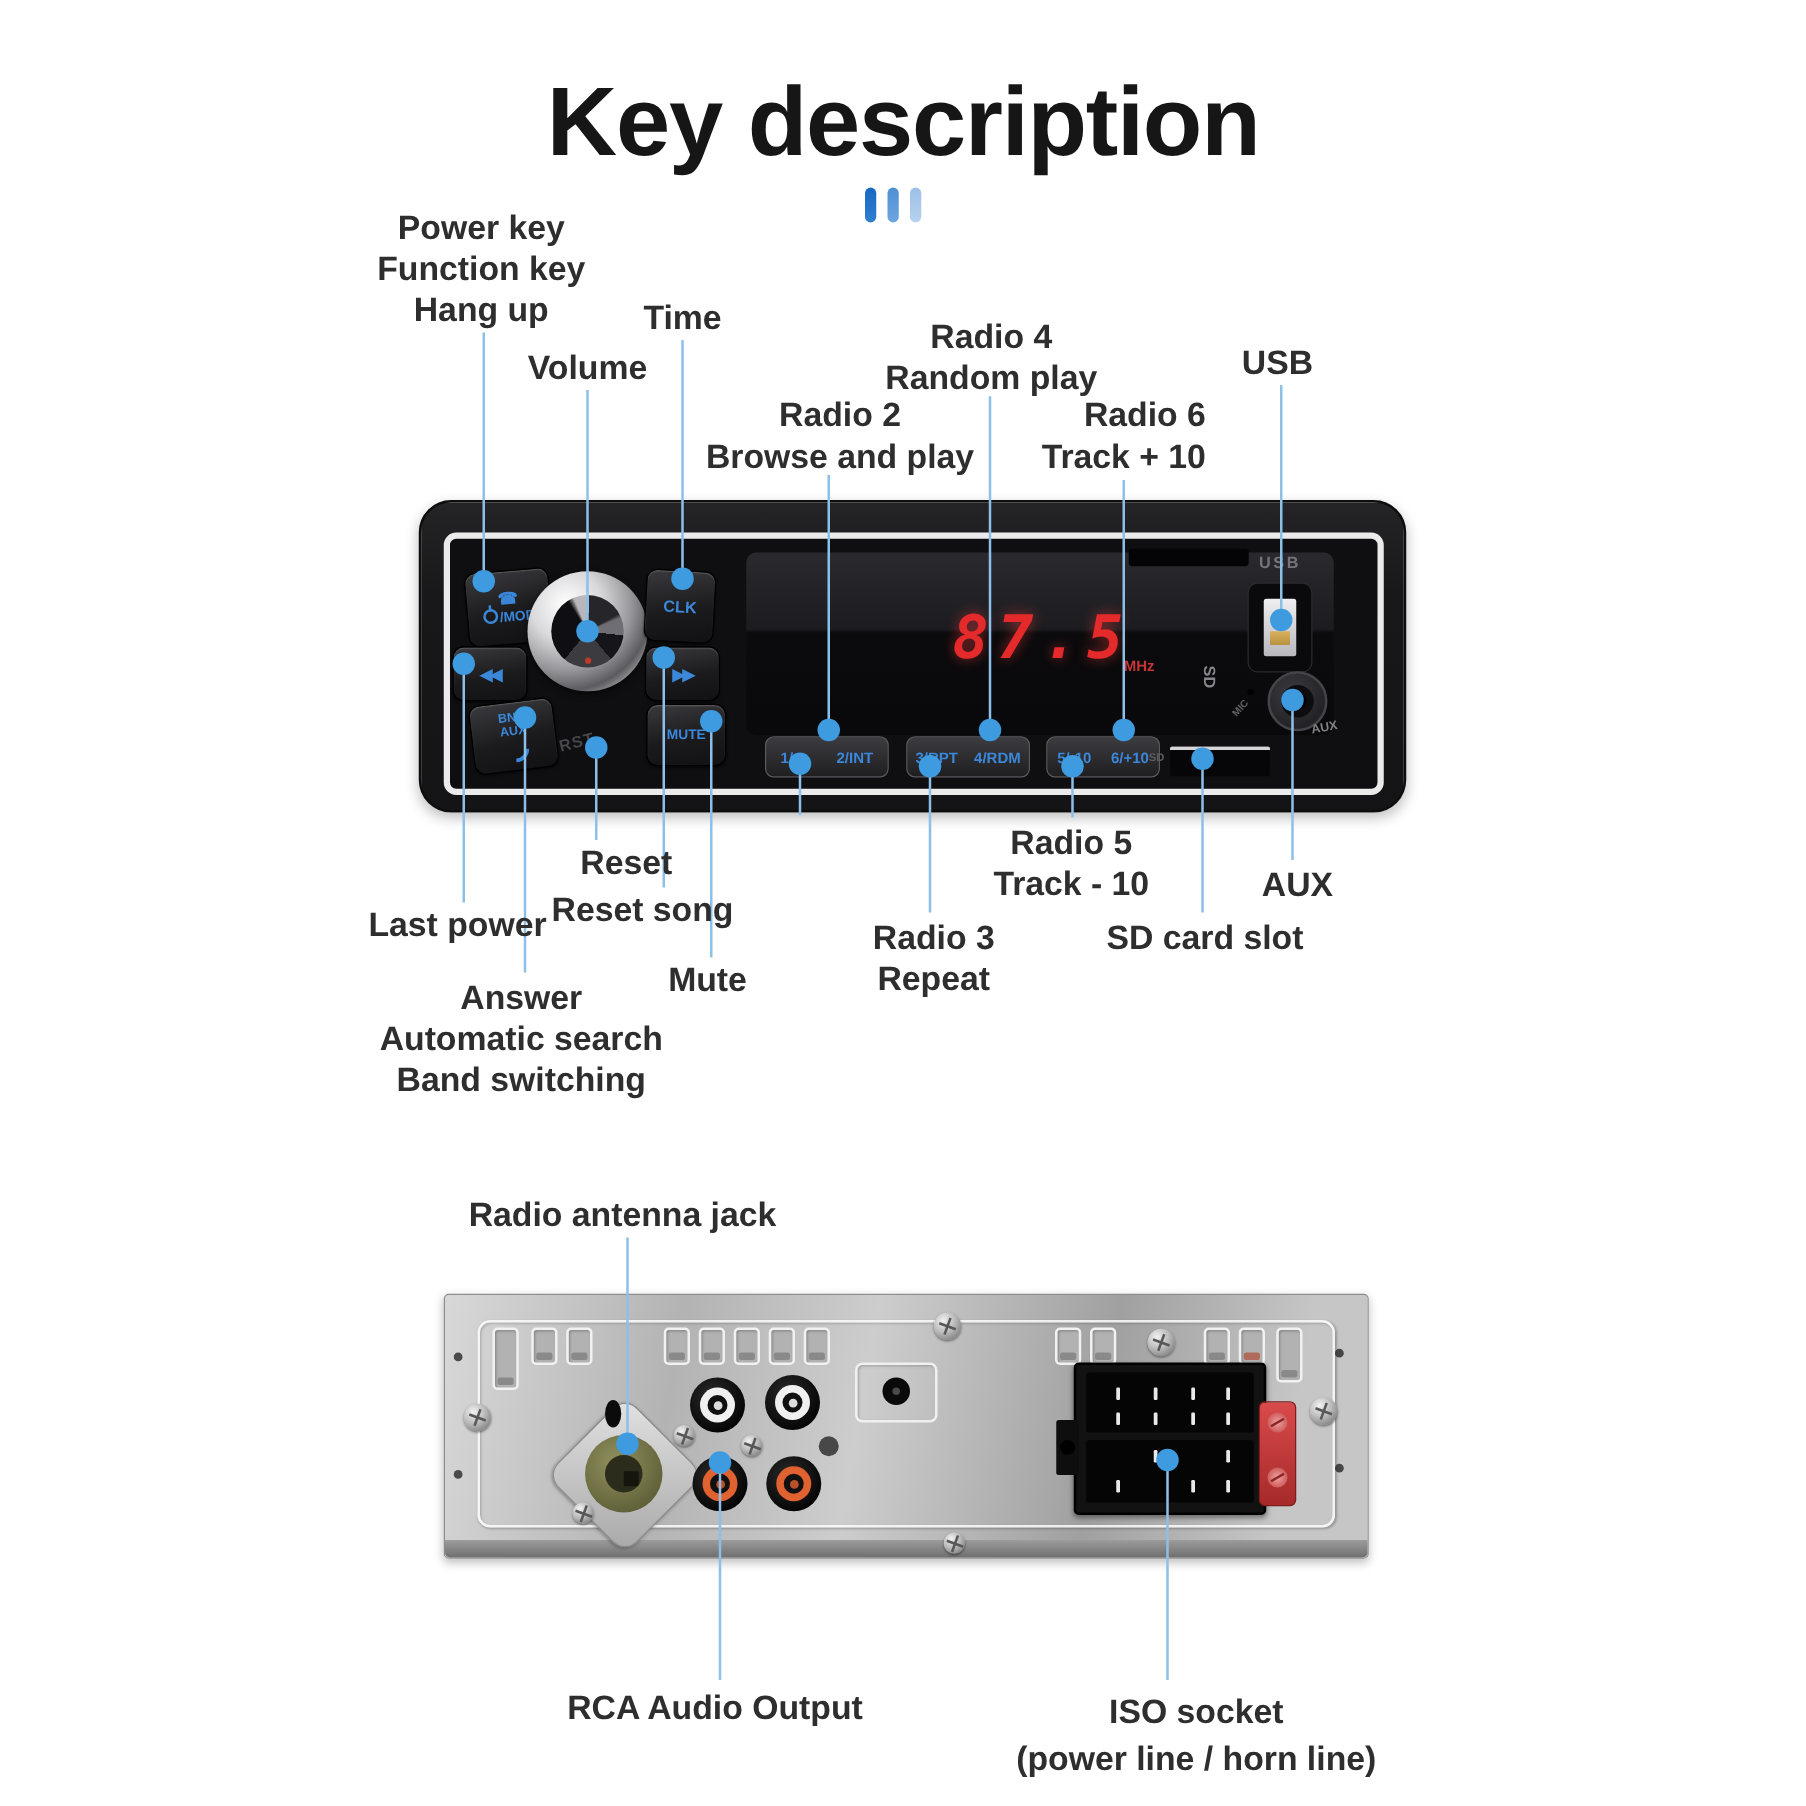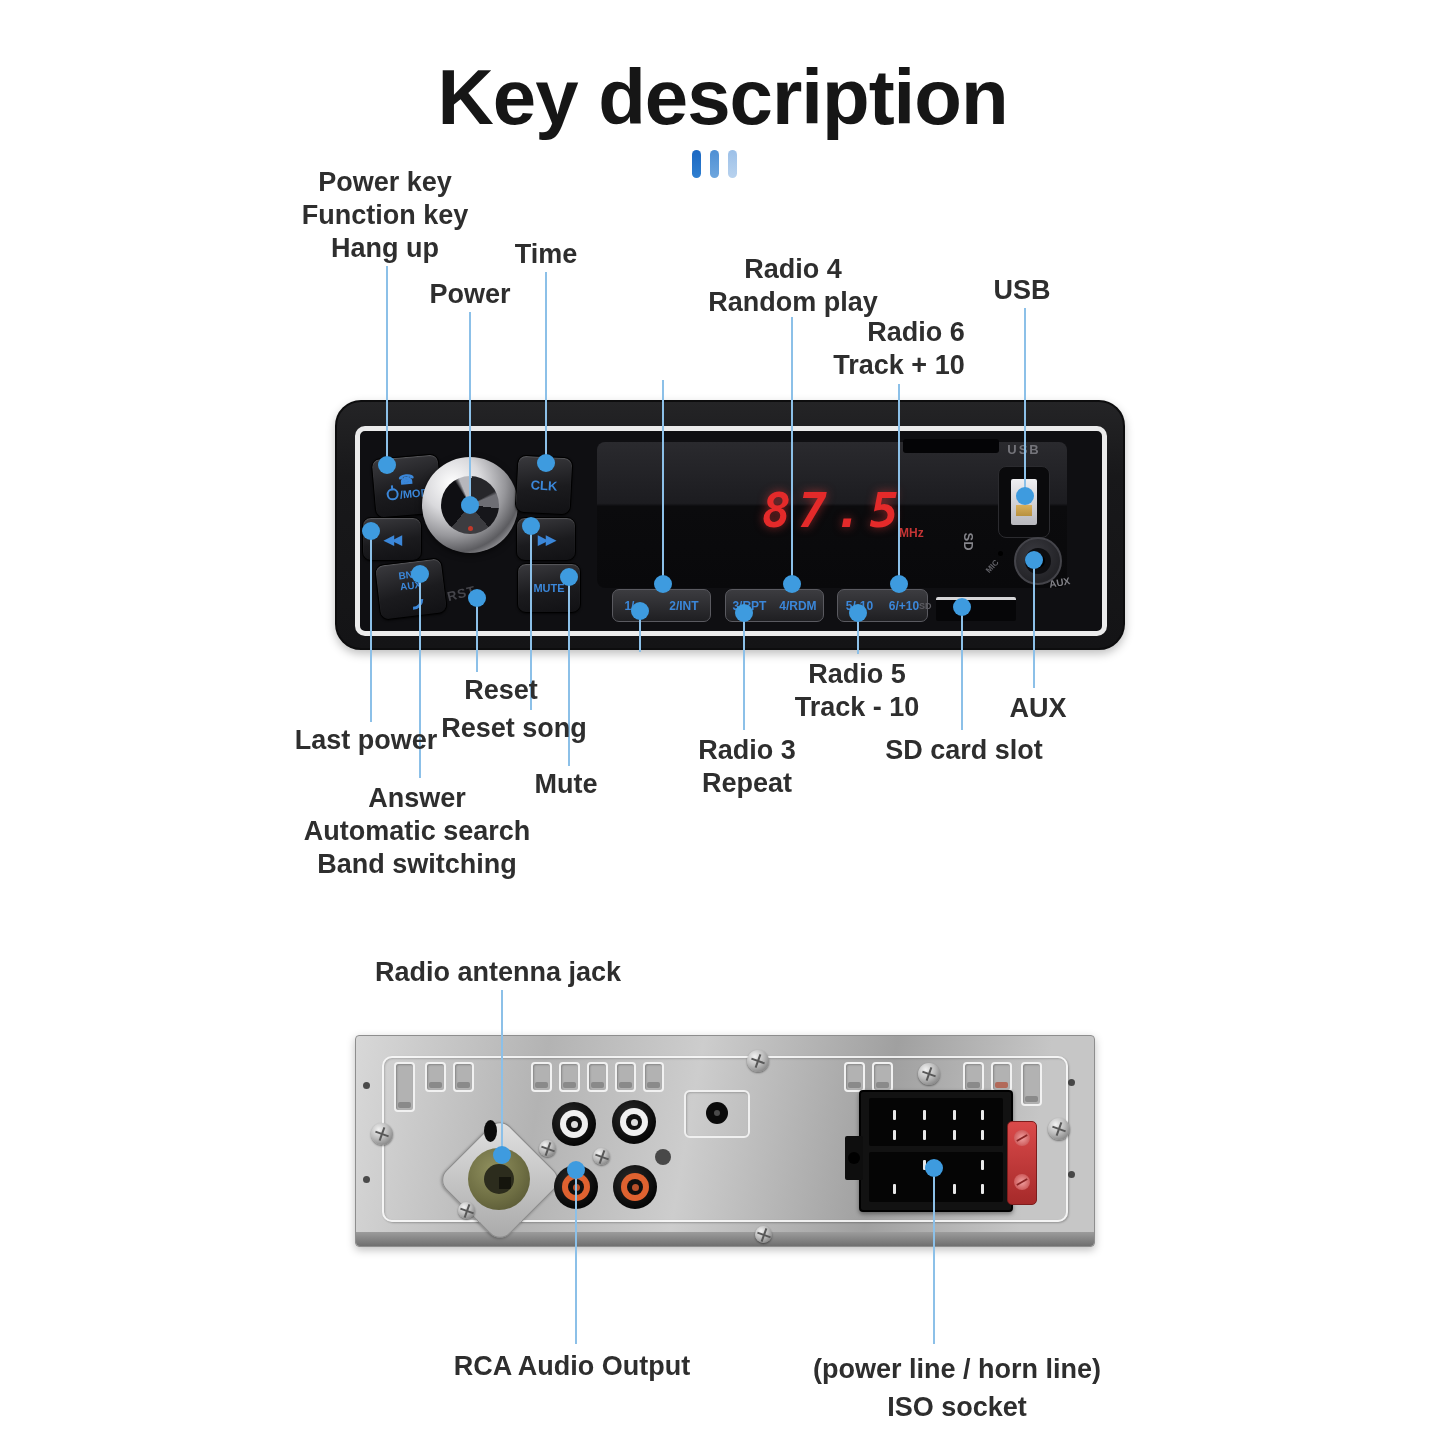--- a/index.html
+++ b/index.html
@@ -142,21 +142,25 @@
     <span style="background:linear-gradient(#4e8fd4,#6ea6de);"></span>
     <span style="background:linear-gradient(#9cc0e8,#b8d2ee);"></span>
   </div>
 
   <div class="lbl" style="left:385px;top:166px;">
     <div>Power key</div>
     <div>Function key</div>
     <div>Hang up</div>
   </div>
   <div class="lbl" style="left:546px;top:238px;">Time</div>
-  <div class="lbl" style="left:470px;top:278px;">Power</div>
+  <div class="lbl" style="left:470px;top:278px;">Volume</div>
+  <div class="lbl" style="left:672px;top:316px;">
+    <div>Radio 2</div>
+    <div>Browse and play</div>
+  </div>
   <div class="lbl" style="left:793px;top:253px;">
     <div>Radio 4</div>
     <div>Random play</div>
   </div>
   <div class="lbl" style="left:899px;top:316px;text-align:right;">
     <div>Radio 6</div>
     <div>Track + 10</div>
   </div>
   <div class="lbl" style="left:1022px;top:274px;">USB</div>
 
@@ -286,22 +290,22 @@
       <div class="aux-mid">
           <div class="aux-hole"></div>
         </div>
     </div>
     <div class="aux-lb">AUX</div>
   </div>
 
   <div class="lbl" style="left:498px;top:956px;">Radio antenna jack</div>
   <div class="lbl" style="left:572px;top:1350px;">RCA Audio Output</div>
   <div class="lbl" style="left:957px;top:1350px;line-height:38px;">
+    <div>ISO socket</div>
     <div>(power line / horn line)</div>
-    <div>ISO socket</div>
   </div>
   <div class="lead" style="left:502px;top:990px;height:165px;"></div>
   <div class="lead" style="left:576px;top:1176px;height:168px;"></div>
   <div class="lead" style="left:934px;top:1172px;height:172px;"></div>
   <div class="dot" style="left:502px;top:1155px;"></div>
   <div class="dot" style="left:576px;top:1170px;"></div>
   <div class="dot" style="left:934px;top:1168px;"></div>
 
   <div class="rear">
     <div class="etch"></div>

